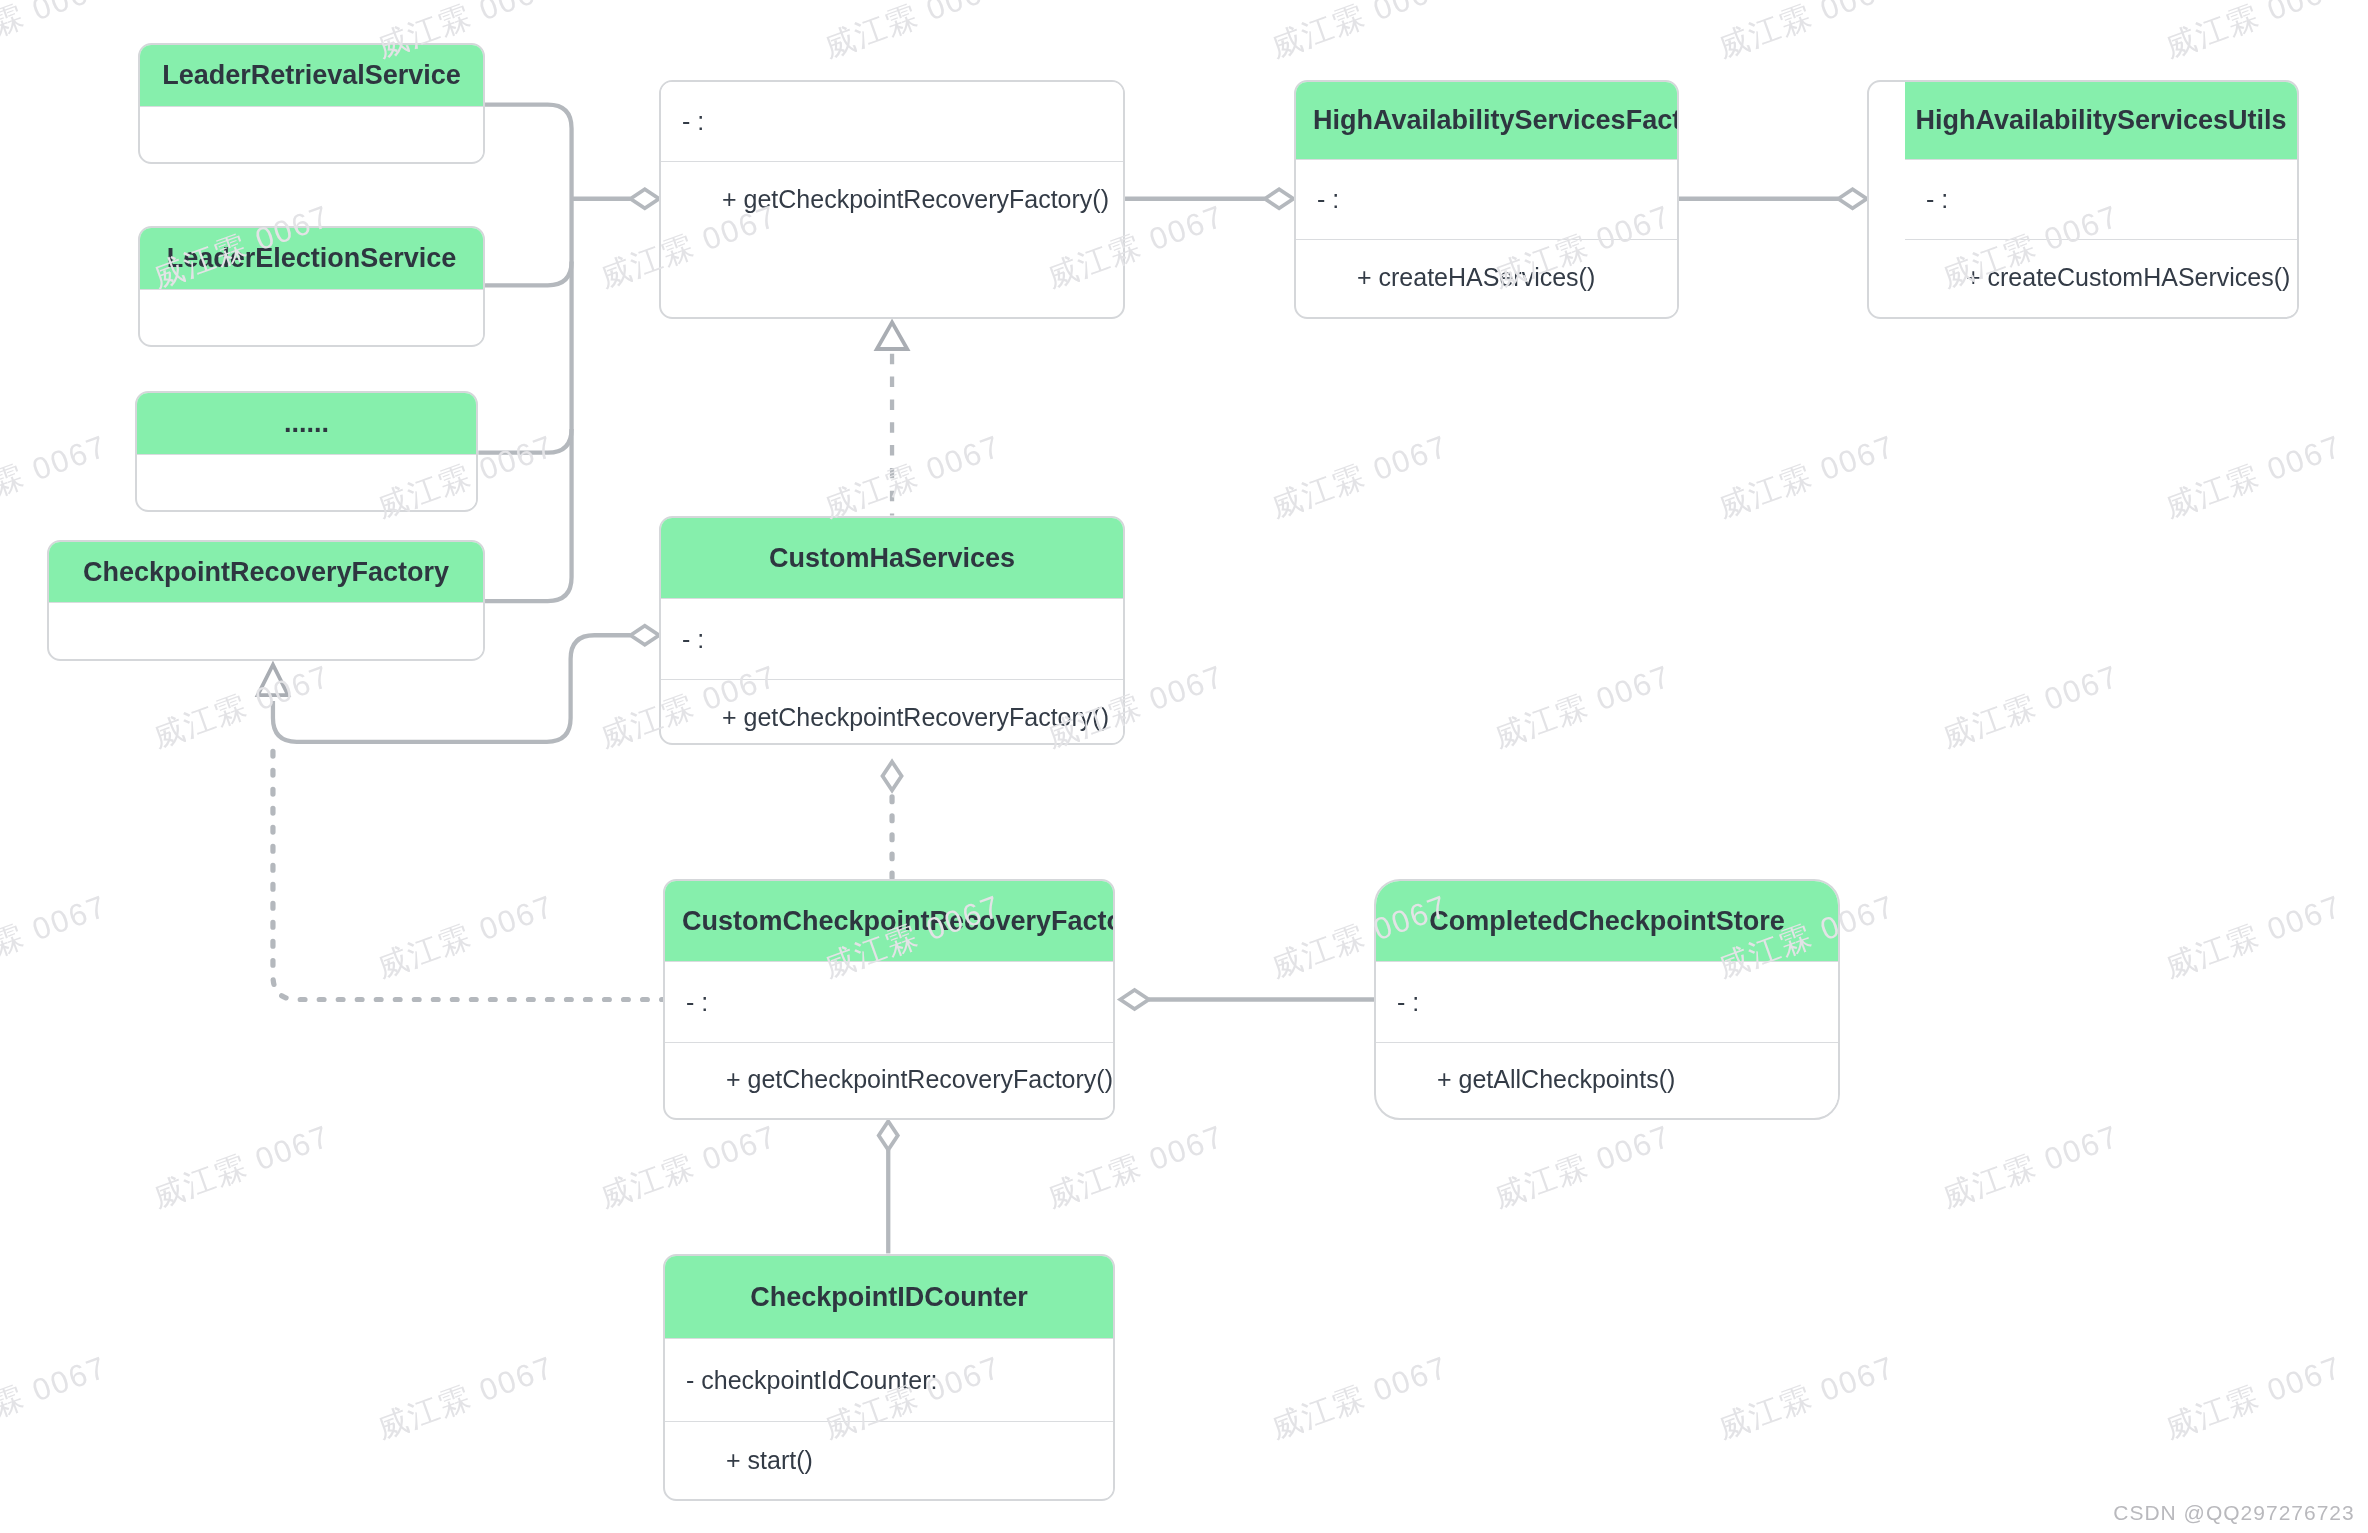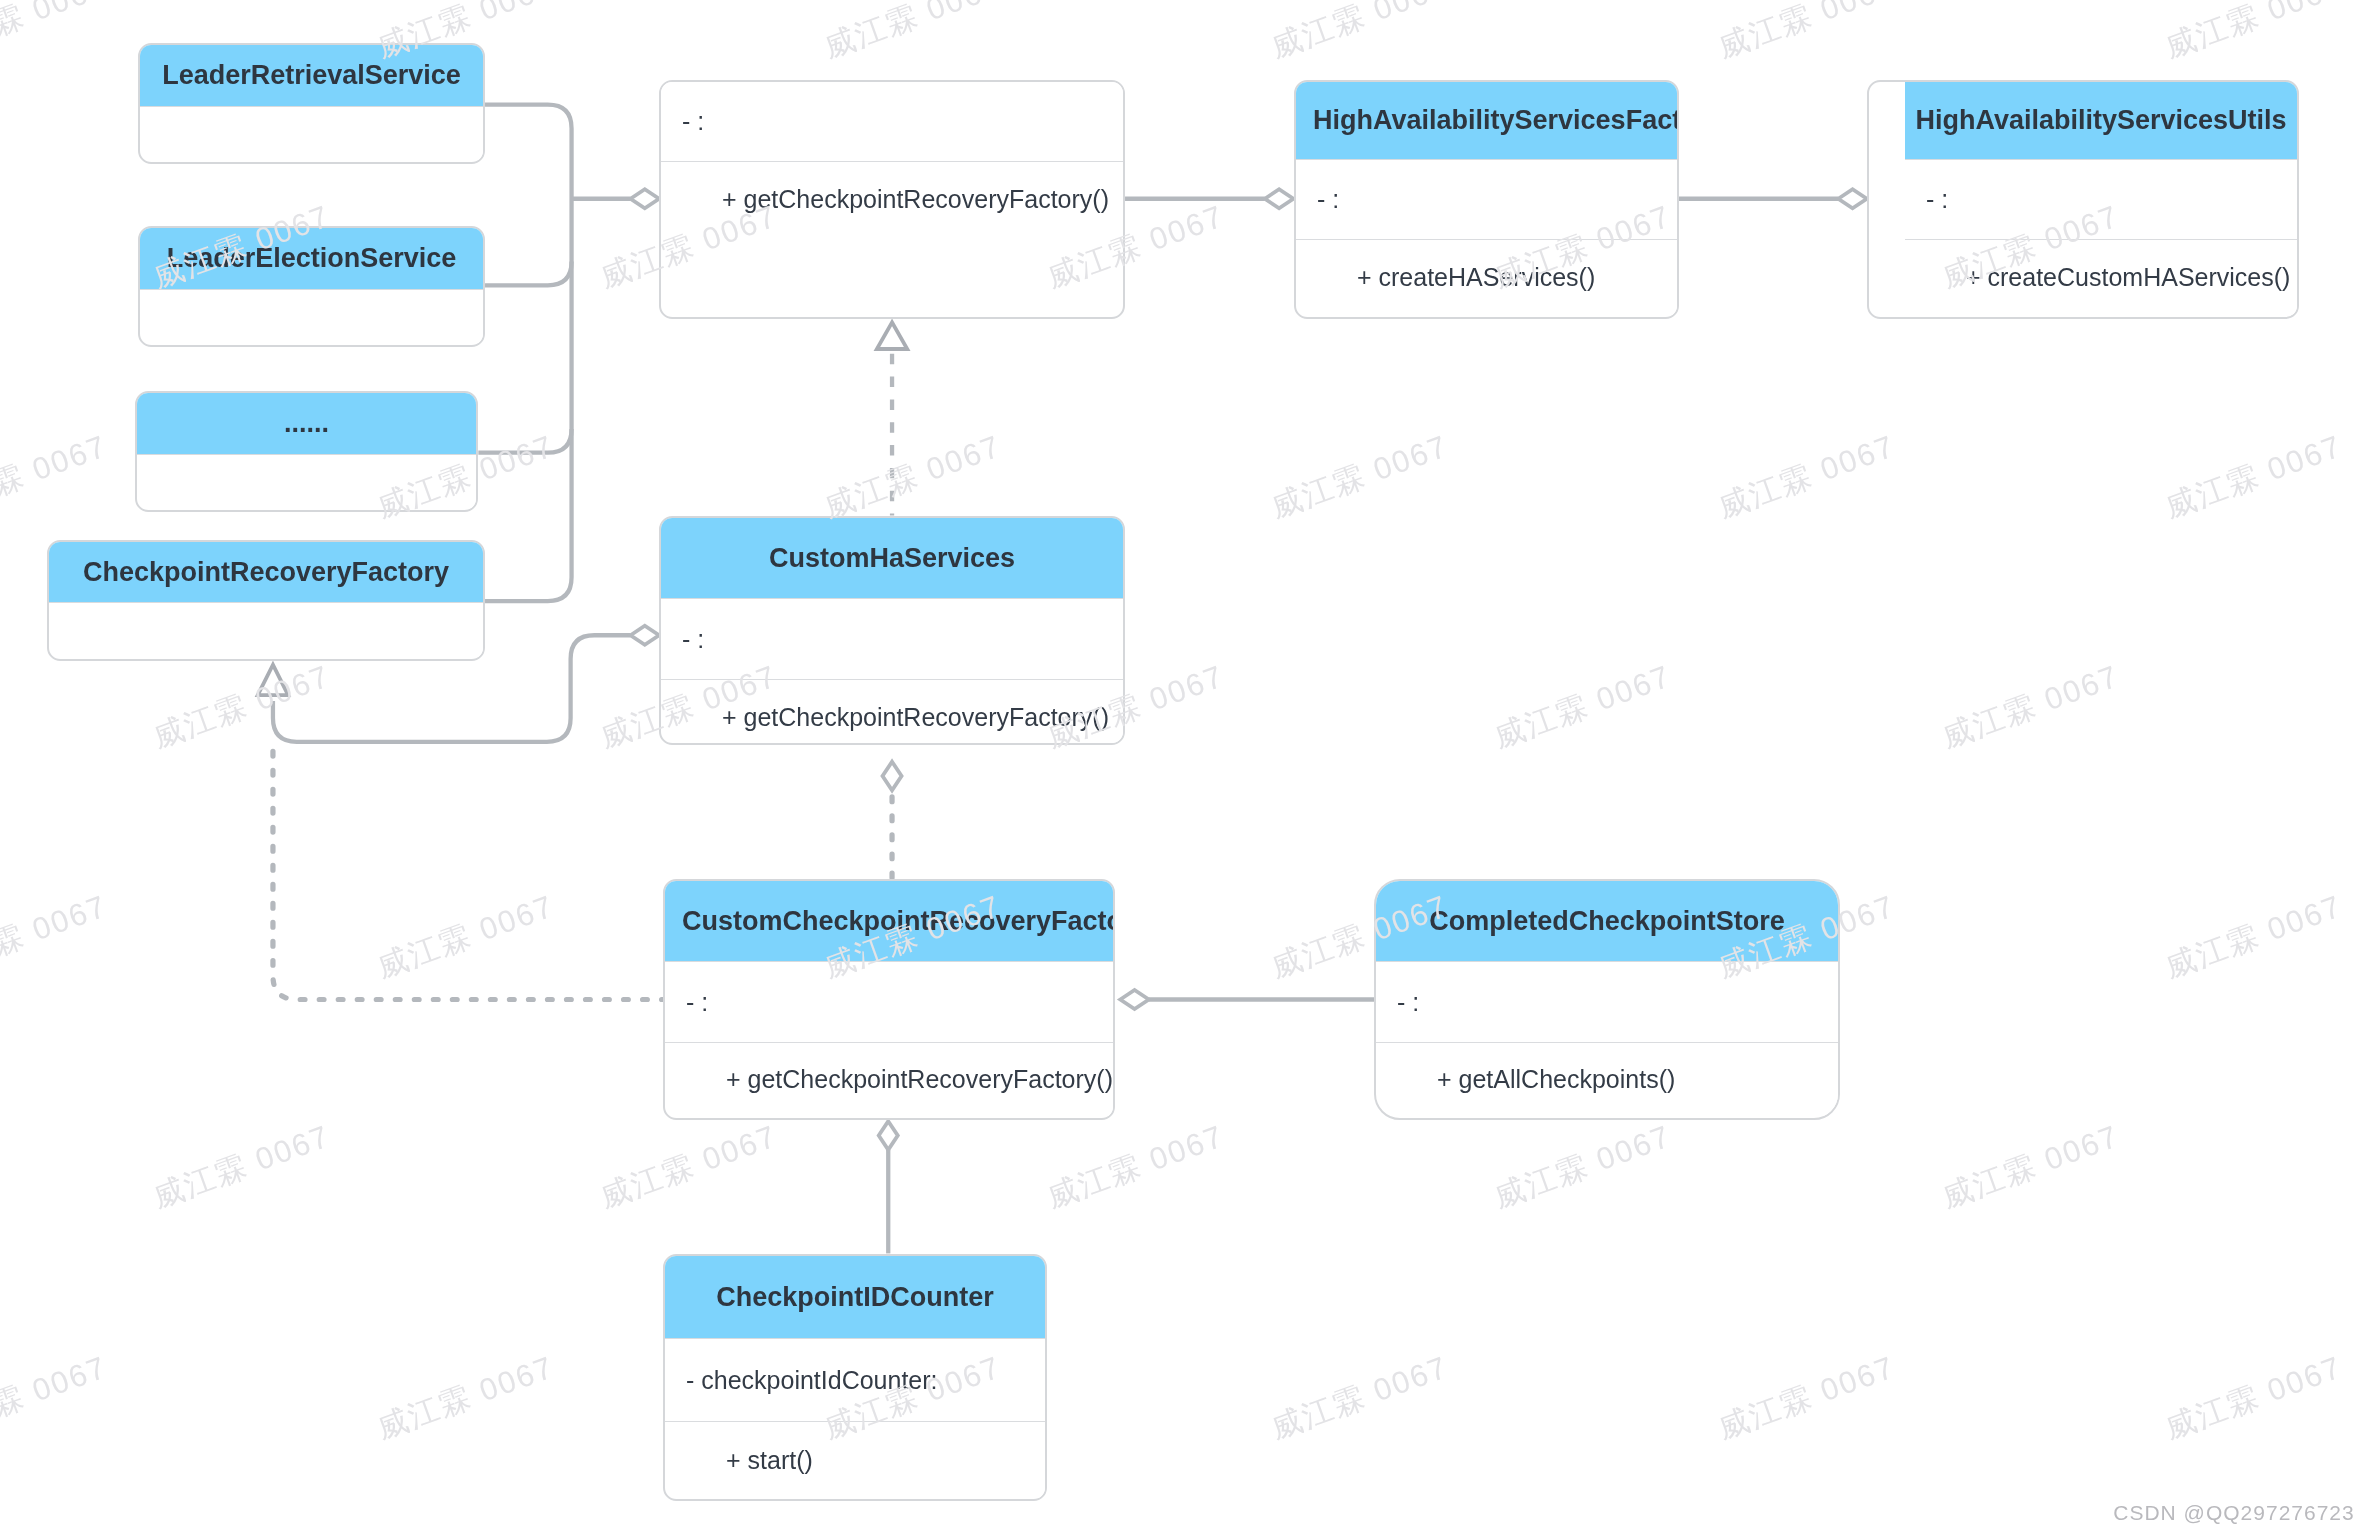--- a/index.html
+++ b/index.html
@@ -6,21 +6,21 @@
   #canvas{
     position:relative;width:2368px;height:1533px;background:#ffffff;overflow:hidden;
     font-family:"Liberation Sans","DejaVu Sans",sans-serif;
   }
   #wires{position:absolute;left:0;top:0;width:2368px;height:1533px;}
   .cls{
     position:absolute;background:#ffffff;border:2.9px solid #d5d7da;border-radius:13.3px;
     box-sizing:border-box;overflow:hidden;
   }
   .cls .hd{
-    background:#7dd3fc;border-bottom:1.9px solid #d9dbde;display:flex;align-items:center;
+    background:#86efac;border-bottom:1.9px solid #d9dbde;display:flex;align-items:center;
     justify-content:center;font-weight:bold;font-size:27px;color:#2e3640;
     box-sizing:border-box;white-space:nowrap;overflow:hidden;
   }
   .cls .hd.left{justify-content:flex-start;padding-left:17px;}
   .cls .row{
     display:flex;align-items:center;font-size:25px;color:#333b46;
     padding-left:21px;box-sizing:border-box;white-space:nowrap;overflow:hidden;
     border-bottom:1.9px solid #dadcdf;background:#ffffff;
   }
   .cls .row:last-child{border-bottom:none;margin-left:40px;}
@@ -115,21 +115,21 @@
       <div class="cls" style="left: 663px; top: 879px; width: 452px; height: 241px;">
         <div class="hd left" style="height: 81px;">CustomCheckpointRecoveryFactory</div>
         <div class="row" style="height: 81px;">- :</div>
         <div class="row" style="height: 73px;">+ getCheckpointRecoveryFactory()</div>
       </div>
       <div class="cls" style="left: 1374px; top: 879px; width: 466px; height: 241px; border-radius: 26px;">
         <div class="hd" style="height: 81px;">CompletedCheckpointStore</div>
         <div class="row" style="height: 81px;">- :</div>
         <div class="row" style="height: 73px;">+ getAllCheckpoints()</div>
       </div>
-      <div class="cls" style="left: 663px; top: 1254px; width: 384px; height: 247px;">
+      <div class="cls" style="left: 663px; top: 1254px; width: 452px; height: 247px;">
         <div class="hd" style="height: 83px;">CheckpointIDCounter</div>
         <div class="row" style="height: 83px;">- checkpointIdCounter:</div>
         <div class="row" style="height: 76px;">+ start()</div>
       </div>
     </div>
 
   <div class="wm-layer" id="wm-layer">
       <span class="wm" style="left: -76px; top: 28.5px;">威江霖 0067</span>
       <span class="wm" style="left: 371px; top: 28.5px;">威江霖 0067</span>
       <span class="wm" style="left: 818px; top: 28.5px;">威江霖 0067</span>

